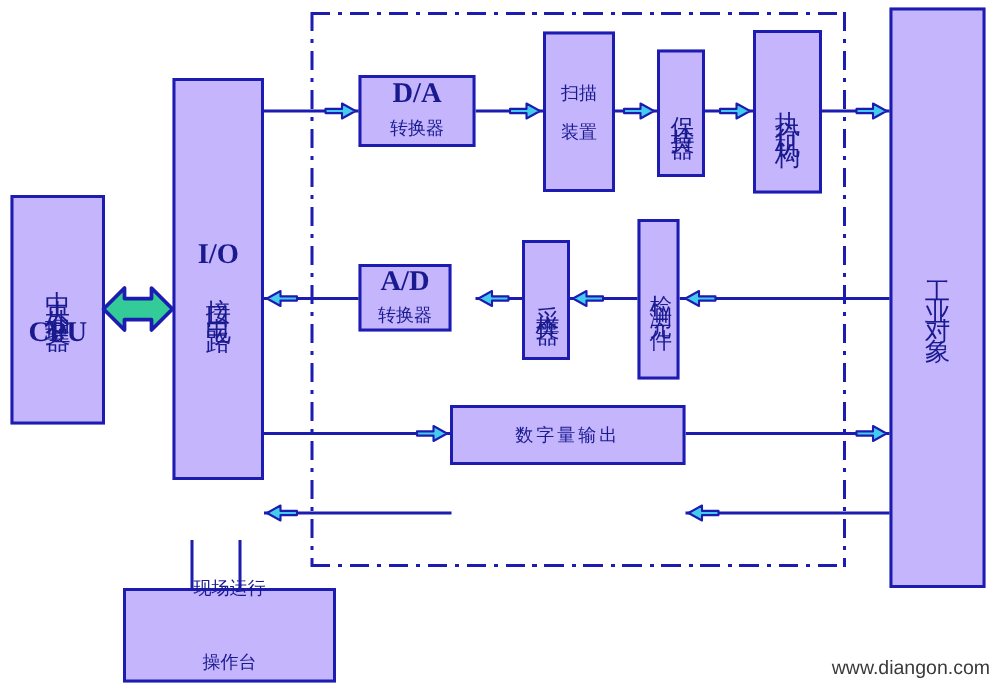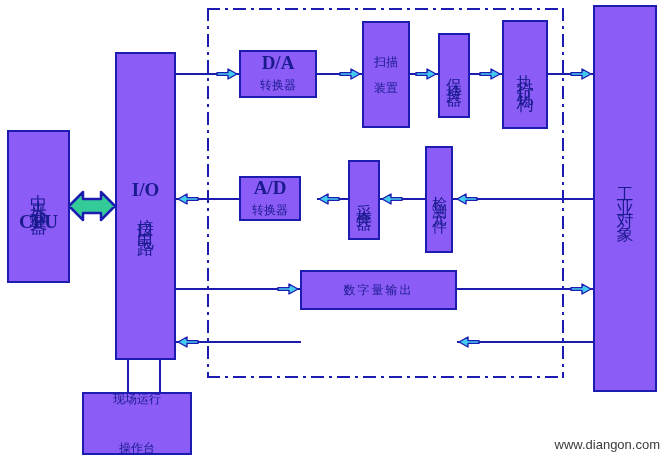--- a/index.html
+++ b/index.html
@@ -1,21 +1,21 @@
 <!DOCTYPE html>
 <html style="--line-blue: #1c1cb0; --text-navy: #1a1a8f; --arrow-cyan: #44ccee; --bidir-green: #33cc99; --watermark-gray: #3a3a3a; --background: #ffffff;"><head>
 <meta charset="utf-8">
 <style>
   html,body{margin:0;padding:0;background:#fff;}
   #canvas{
     position:relative;width:664px;height:462px;background:var(--background,#fff);
     font-family:"Liberation Serif","DejaVu Serif",serif;overflow:hidden;
   }
   .box{
-    position:absolute;border:2px solid var(--line-blue);background:#8b5cf6;
+    position:absolute;border:2px solid var(--line-blue);background:#c4b5fd;
     box-sizing:border-box;display:flex;flex-direction:column;
     align-items:center;justify-content:center;color:var(--text-navy);
     z-index:3;
   }
   .vtext{
     writing-mode:vertical-rl;text-orientation:upright;
     font-size:17px;letter-spacing:7px;line-height:1;
   }
   .htext{font-size:12px;line-height:22px;white-space:nowrap;}
   .token{font-weight:bold;font-size:19px;line-height:22px;}
@@ -108,21 +108,21 @@
     <svg width="50" height="38" viewBox="0 0 50 38">
       <polygon points="2,19 16,5 16,12 34,12 34,5 48,19 34,33 34,26 16,26 16,33" fill="var(--bidir-green)" stroke="var(--line-blue)" stroke-width="2.5" stroke-linejoin="round"></polygon>
     </svg>
   </span>
 
   <div class="box" style="left:7px;top:130px;width:63px;height:153px;">
     <div class="vtext" style="letter-spacing:6px;">中央处理器</div>
     <div class="token">CPU</div>
   </div>
 
-  <div class="box" style="left:115px;top:52px;width:61px;height:308px;gap:4px;">
+  <div class="box" style="left:115px;top:52px;width:61px;height:268px;gap:4px;">
     <div class="token">I/O</div>
     <div class="vtext">接口电路</div>
   </div>
 
   <div class="box" style="left:239px;top:50px;width:78px;height:48px;">
     <div class="token">D/A</div>
     <div class="htext">转换器</div>
   </div>
 
   <div class="box" style="left:362px;top:21px;width:48px;height:107px;">
@@ -153,19 +153,19 @@
 
   <div class="box" style="left:300px;top:270px;width:157px;height:40px;">
     <div class="htext" style="letter-spacing:2px;">数字量输出</div>
   </div>
 
 
   <div class="box" style="left:593px;top:5px;width:64px;height:387px;">
     <div class="vtext" style="letter-spacing:13px;">工业对象</div>
   </div>
 
-  <div class="box" style="left:82px;top:392px;width:110px;height:63px;">
+  <div class="box" style="left:82px;top:392px;width:142px;height:63px;justify-content:flex-end;">
     <div class="htext" style="line-height:24px;">现场运行</div>
     <div class="htext" style="line-height:24px;margin-top:25px;">操作台</div>
   </div>
 
   <div id="watermark">www.diangon.com</div>
 </div>
 
 </body></html>

